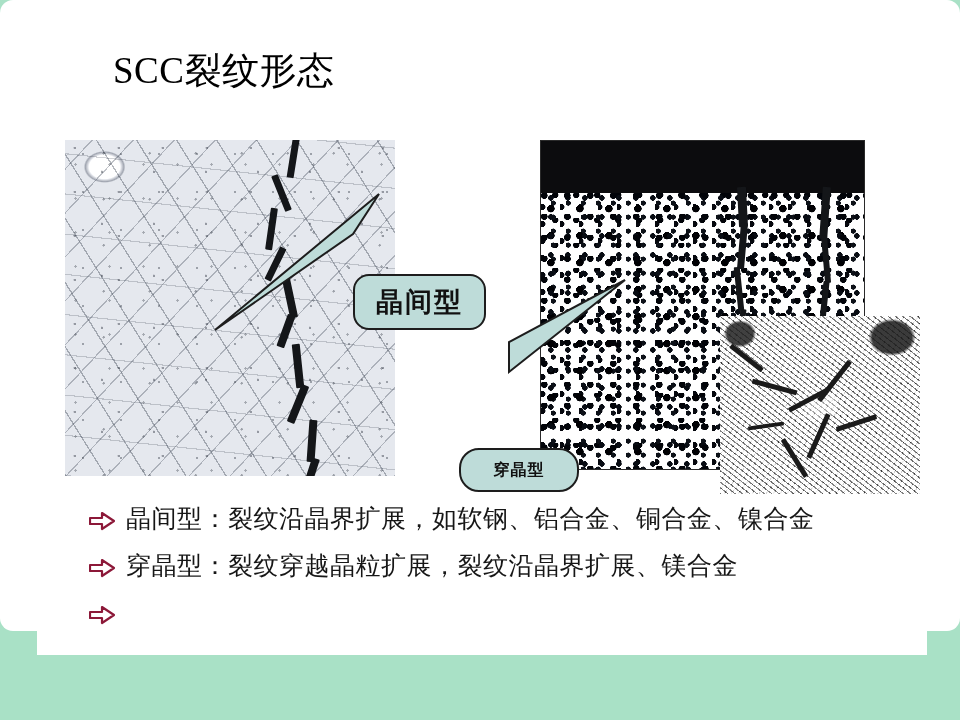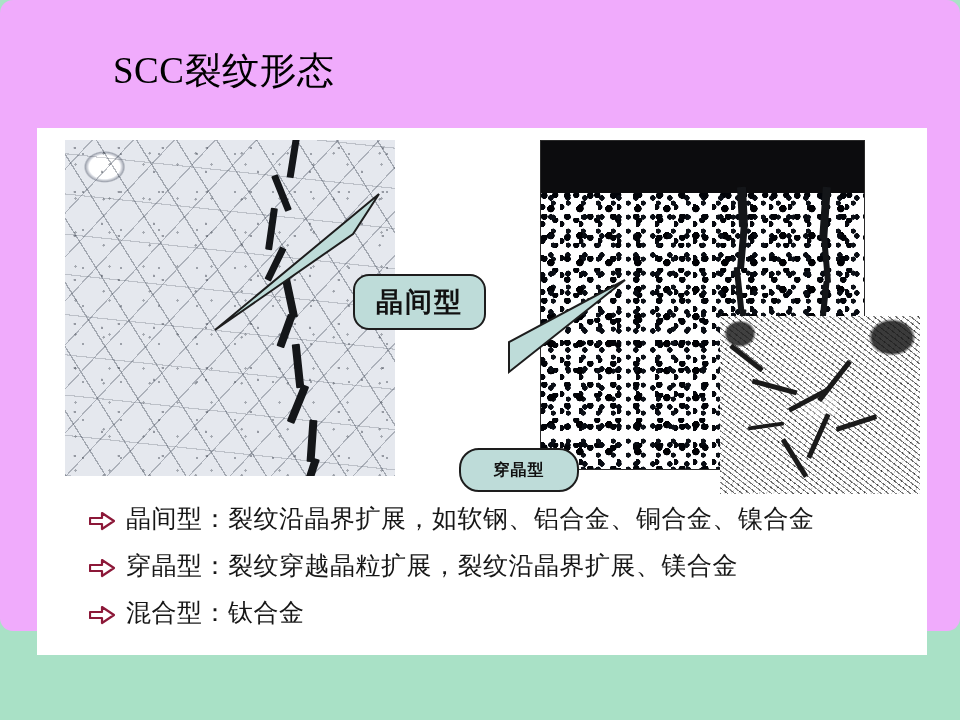--- a/index.html
+++ b/index.html
@@ -14,21 +14,21 @@
     font-family: "Liberation Serif", "DejaVu Serif", serif;
     overflow: hidden;
     position: relative;
   }
 
   .slide {
     position: absolute;
     inset: 0;
     width: 960px;
     height: 631px;
-    background: #f0abfc;
+    background: #ffffff;
     border-radius: 13px;
   }
 
   
   .slide-title {
     position: absolute;
     left: 113px;
     top: 48px;
     font-size: 37px;
     line-height: 46px;
@@ -370,19 +370,18 @@
         </span>
         <span class="bullet-text">穿晶型：裂纹穿越晶粒扩展，裂纹沿晶界扩展、镁合金</span>
       </div>
 
       <div class="bullet-row">
         <span class="bullet-marker">
           <svg width="26" height="20" viewBox="0 0 26 20">
             <polygon points="1,7 13,7 13,2 25,10 13,18 13,13 1,13" fill="none" stroke="#8c1838" stroke-width="2.2" stroke-linejoin="round"></polygon>
           </svg>
         </span>
-        <span class="bullet-text">混合型：钛合金</span>
       </div>
 
     </div>
 
   </div>
 </div>
 
 </body></html>

